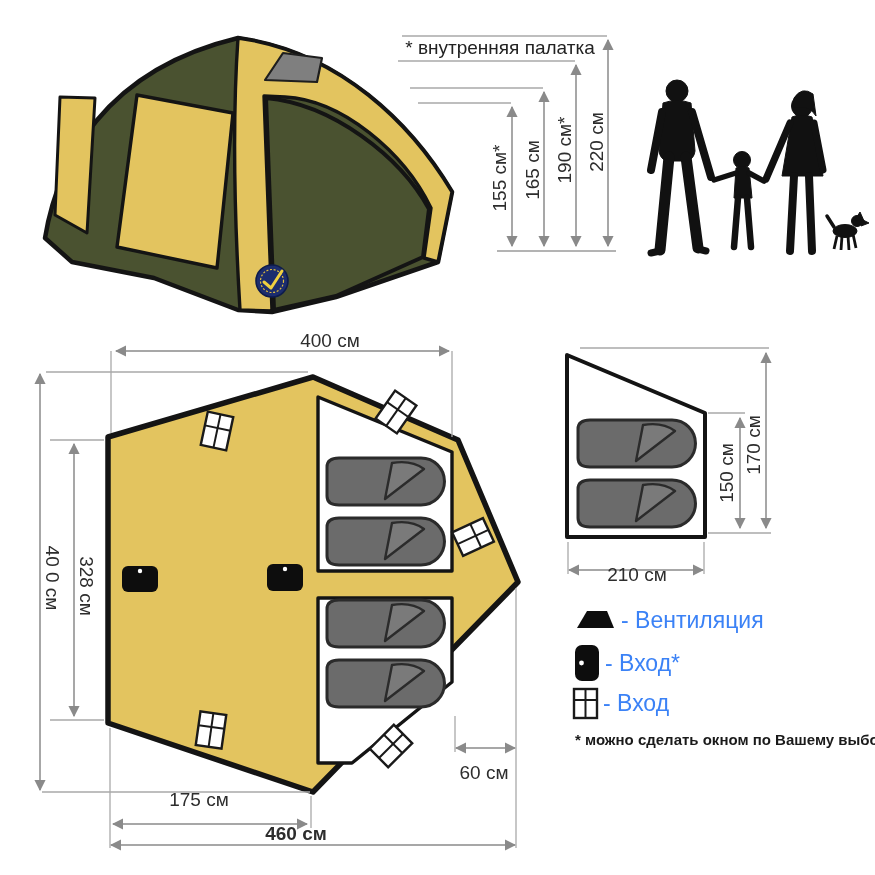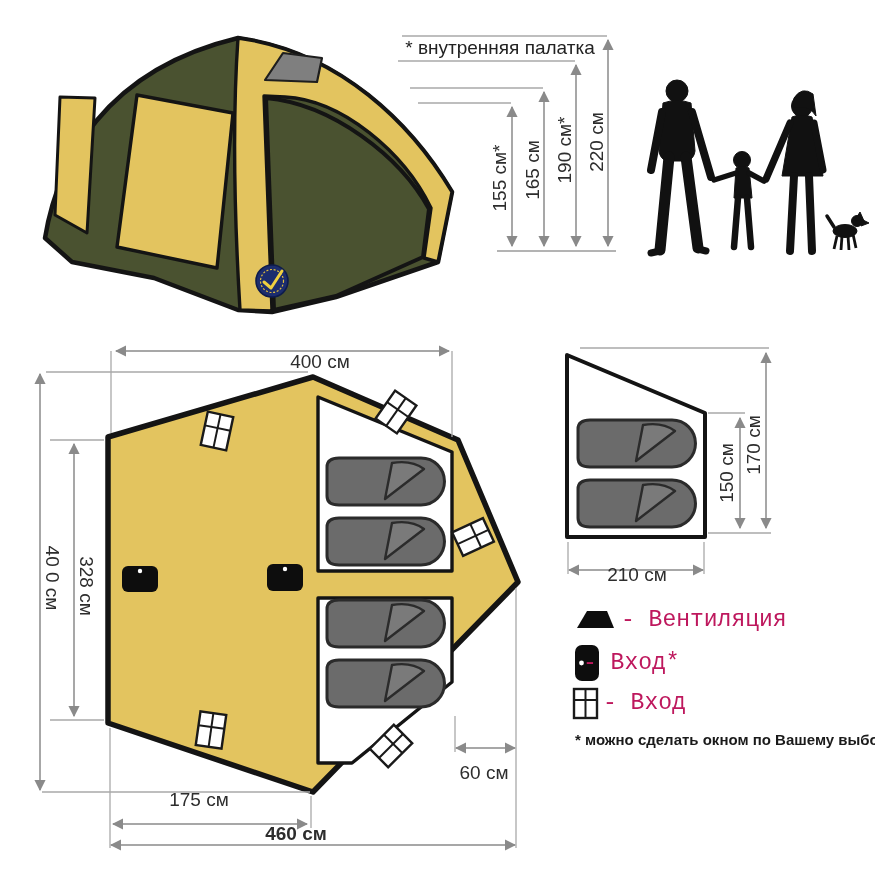--- a/index.html
+++ b/index.html
@@ -3,22 +3,22 @@
 <meta charset="utf-8">
 <style>
   html,body{margin:0;padding:0;background:#ffffff;}
   #canvas{position:relative;width:875px;height:875px;background:#ffffff;overflow:hidden;
           font-family:"Liberation Sans", sans-serif;}
   svg{position:absolute;left:0;top:0;}
   .lbl{position:absolute;font-size:19px;line-height:1;color:#2d2d2d;white-space:nowrap;
        transform:translate(-50%,-50%);}
   .rot-ccw{transform:translate(-50%,-50%) rotate(-90deg);}
   .rot-cw{transform:translate(-50%,-50%) rotate(90deg);}
-  .legend-lbl{position:absolute;font-size:23px;color:#be185d;white-space:nowrap;
-              transform:translate(0,-50%);font-family:Liberation Mono, monospace;}
+  .legend-lbl{position:absolute;font-size:23px;color:#3b82f6;white-space:nowrap;
+              transform:translate(0,-50%);}
   .footnote{position:absolute;font-size:15px;color:#1a1a1a;white-space:nowrap;
             transform:translate(0,-50%);font-weight:600;}
   .note{font-size:19px;color:#222;}
 </style>
 </head>
 <body>
 
 <div id="canvas">
 
 <svg width="875" height="875" viewBox="0 0 875 875">
@@ -194,29 +194,29 @@
   </g>
 </svg>
 
 <div class="lbl note" style="left:500px;top:47px;">* внутренняя палатка</div>
 
 <div class="lbl rot-ccw" style="left:499px;top:178px;">155 см*</div>
 <div class="lbl rot-ccw" style="left:532px;top:170px;">165 см</div>
 <div class="lbl rot-ccw" style="left:564px;top:150px;">190 см*</div>
 <div class="lbl rot-ccw" style="left:596px;top:142px;">220 см</div>
 
-<div class="lbl" style="left:320px;top:340px;margin-top:21px;">400 см</div>
+<div class="lbl" style="left:330px;top:340px;">400 см</div>
 <div class="lbl rot-cw" style="left:52px;top:578px;">40 0 см</div>
 <div class="lbl rot-cw" style="left:86px;top:586px;">328 см</div>
 <div class="lbl" style="left:199px;top:799px;">175 см</div>
 <div class="lbl" style="left:296px;top:833px;font-weight:bold;">460 см</div>
 <div class="lbl" style="left:484px;top:772px;">60 см</div>
 
 <div class="lbl" style="left:637px;top:574px;">210 см</div>
 <div class="lbl rot-ccw" style="left:726px;top:473px;">150 см</div>
 <div class="lbl rot-ccw" style="left:753px;top:445px;">170 см</div>
 
 <div class="legend-lbl" style="left:621px;top:620px;">- Вентиляция</div>
-<div class="legend-lbl" style="left:583px;top:663px;">- Вход*</div>
+<div class="legend-lbl" style="left:605px;top:663px;">- Вход*</div>
 <div class="legend-lbl" style="left:603px;top:703px;">- Вход</div>
 <div class="footnote" style="left:575px;top:739px;">* можно сделать окном по Вашему выбору</div>
 
 </div>
 
 </body></html>

